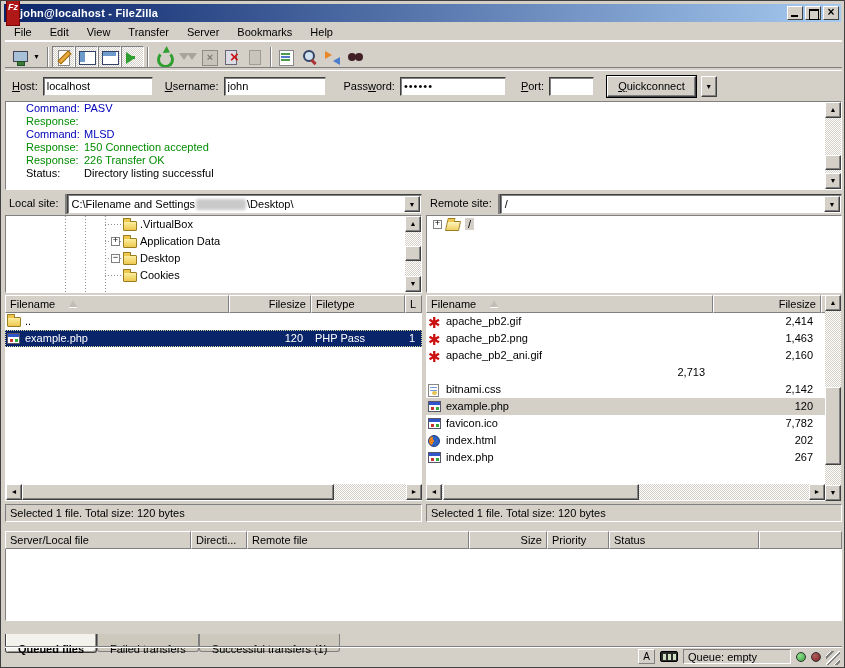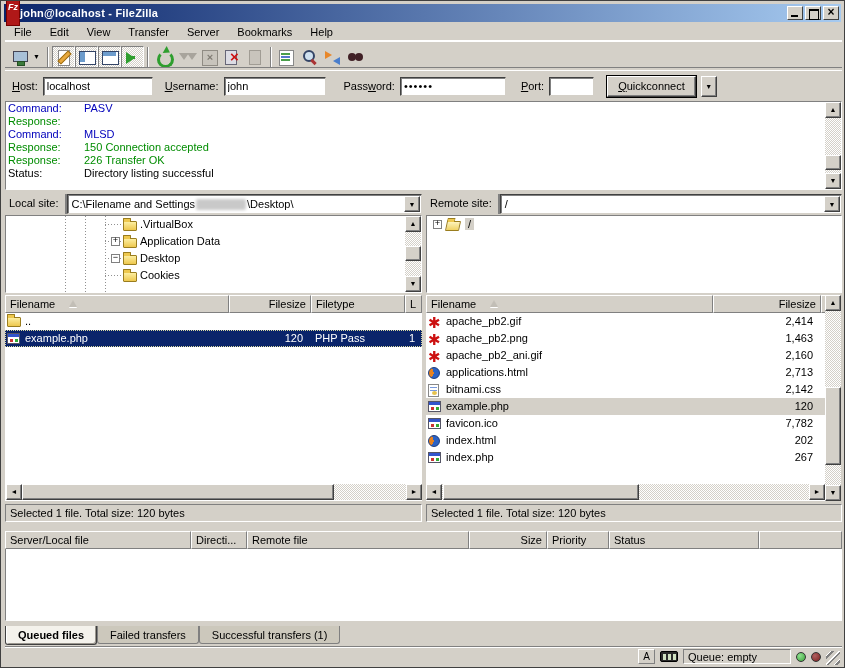--- a/index.html
+++ b/index.html
@@ -72,21 +72,21 @@
   .tinput{height:19px;background:#fff;border:1px solid;border-color:#404040 #d4d0c8 #d4d0c8 #404040;
     box-shadow:inset 1px 1px 0 #808080;font-family:inherit;font-size:11px;padding:1px 3px;outline:none;}
   .qbtn{height:21px;background:#d4d0c8;border:1px solid;border-color:#fff #404040 #404040 #fff;
     box-shadow:inset -1px -1px 0 #808080;padding:2px 10px;font-family:inherit;font-size:11px;outline:1px solid #000;outline-offset:0;}
   .qdrop{width:16px;height:21px;background:#d4d0c8;border:1px solid;border-color:#fff #404040 #404040 #fff;
     box-shadow:inset -1px -1px 0 #808080;font-size:7px;text-align:center;line-height:19px;}
   
   .log{position:absolute;left:4px;top:100px;width:837px;height:89px;background:#fff;}
   .log{border:1px solid;border-color:#808080 #fff #fff #808080;}
   .logline{display:flex;line-height:13px;}
-  .loglabel{width:78px;padding-left:2px;flex:none;}
+  .loglabel{width:78px;padding-left:20px;flex:none;}
   .cmd{color:var(--log-command,#0000bb);}
   .rsp{color:var(--log-response,#008c00);}
   .sta{color:#000;}
   
   .vscroll,.hscroll{position:absolute;background:repeating-conic-gradient(#fff 0% 25%,#d4d0c8 0% 50%) 0 0/2px 2px;}
   .vscroll{width:16px;}
   .hscroll{height:16px;}
   .sbtn{position:absolute;width:16px;height:16px;background:#d4d0c8;border:1px solid;border-color:#fff #404040 #404040 #fff;
     box-shadow:inset -1px -1px 0 #808080;font-size:7px;text-align:center;line-height:14px;color:#000;}
   .sthumb{position:absolute;background:#d4d0c8;border:1px solid;border-color:#fff #404040 #404040 #fff;box-shadow:inset -1px -1px 0 #808080;}
@@ -139,22 +139,22 @@
   .sel-active{background:var(--selection,#0a246a);color:#fff;outline:1px dotted #d8d8a0;outline-offset:-1px;}
   .sel-inactive{background:var(--chrome,#d4d0c8);}
   .panestatus{position:absolute;top:503px;height:18px;background:var(--chrome,#d4d0c8);
     border:1px solid;border-color:#808080 #fff #fff #808080;line-height:16px;padding-left:4px;}
   
   .qheader{position:absolute;left:4px;top:530px;width:837px;height:18px;display:grid;
     grid-template-columns:186px 56px 222px 78px 62px 150px 1fr;}
   .qbody{position:absolute;left:4px;top:548px;width:837px;height:72px;background:#fff;
     border:1px solid;border-color:#808080 #fff #fff #808080;border-top:none;}
   .tabs{position:absolute;left:4px;top:621px;height:20px;display:flex;align-items:flex-start;}
-  .tab{height:18px;line-height:16px;padding:1px 12px;background:#ccc8bc;border:1px solid #808080;border-top:none;
-    border-radius:0 0 3px 3px;margin-top:4px;}
+  .tab{height:18px;line-height:16px;padding:7px 12px;background:#ccc8bc;border:1px solid #808080;border-top:none;
+    border-radius:0 0 3px 3px;margin-top:12px;}
   .tab.active{height:19px;background:#f4f2ec;font-weight:bold;border-color:#404040;box-shadow:inset 1px 0 0 #fff,inset -1px -1px 0 #9a968e;}
   
   .statusbar{position:absolute;left:4px;top:645px;width:837px;height:19px;border-top:1px solid #808080;box-shadow:0 1px 0 #fff inset;
     display:flex;align-items:center;justify-content:flex-end;gap:5px;padding:1px 2px 0 2px;}
   .ascii-ind{width:17px;height:15px;border:1px solid;border-color:#fff #808080 #808080 #fff;text-align:center;line-height:14px;font-size:10px;background:var(--chrome,#d4d0c8);}
   .speed-ind{width:18px;height:11px;background:#2a2a2a;border:1px solid #000;border-radius:2px;position:relative;}
   .speed-ind::before{content:"";position:absolute;left:2px;top:2px;width:3px;height:6px;background:#cfe0c0;box-shadow:5px 0 0 #cfe0c0,10px 0 0 #cfe0c0;}
   .queuebox{width:108px;height:15px;border:1px solid;border-color:#808080 #fff #fff #808080;line-height:14px;padding-left:4px;background:var(--chrome,#d4d0c8);}
   .led{width:10px;height:10px;border-radius:50%;border:1px solid #333;}
   .led.on{background:radial-gradient(circle at 35% 35%,#8fe08f,var(--led-on,#3aa13a));}
@@ -349,21 +349,20 @@
       <span class="cell namecell"><span class="imgico">✱</span><span>apache_pb2.png</span></span>
       <span class="cell r">1,463</span>
         <span class="cell"></span>
     </div>
     <div class="lrow" style="grid-template-columns:287px 108px 1fr">
       <span class="cell namecell"><span class="imgico">✱</span><span>apache_pb2_ani.gif</span></span>
       <span class="cell r">2,160</span>
         <span class="cell"></span>
     </div>
     <div class="lrow" style="grid-template-columns:287px 108px 1fr">
-      <span class="cell namecell"><span class="htmlico"></span><span>applications.html</span></span>
       <span class="cell r">2,713</span>
         <span class="cell"></span>
     </div>
     <div class="lrow" style="grid-template-columns:287px 108px 1fr">
       <span class="cell namecell"><span class="cssico"></span><span>bitnami.css</span></span>
       <span class="cell r">2,142</span>
         <span class="cell"></span>
     </div>
     <div class="lrow sel-inactive" style="grid-template-columns:287px 108px 1fr">
       <span class="cell namecell"><span class="appico"></span><span>example.php</span></span>

